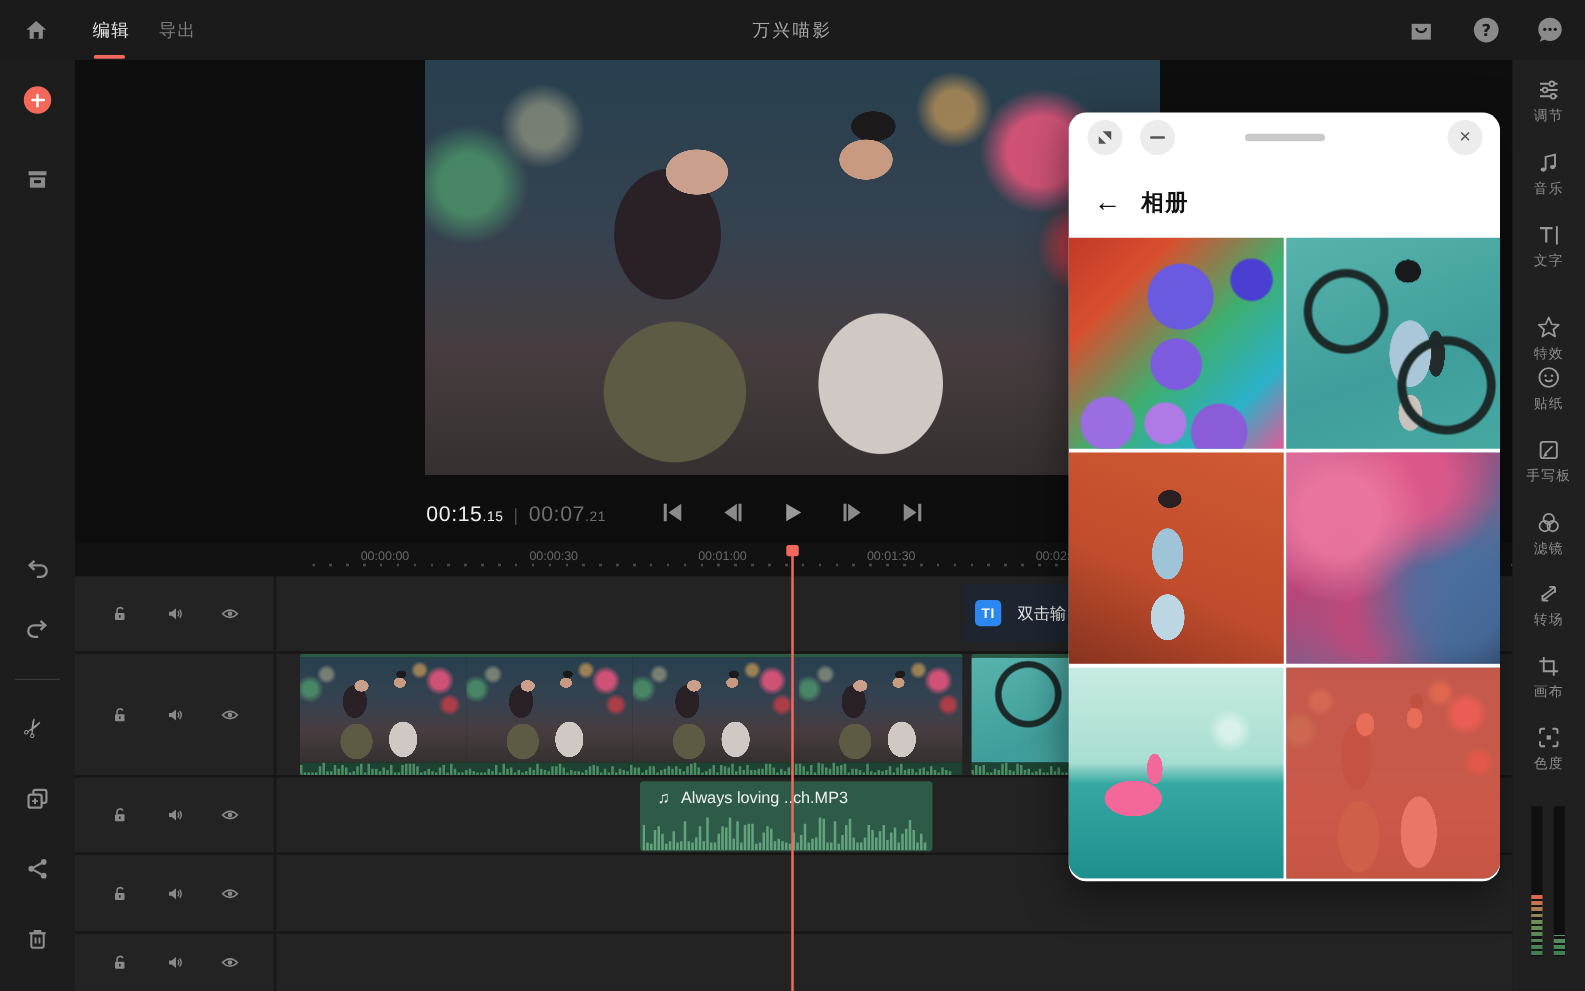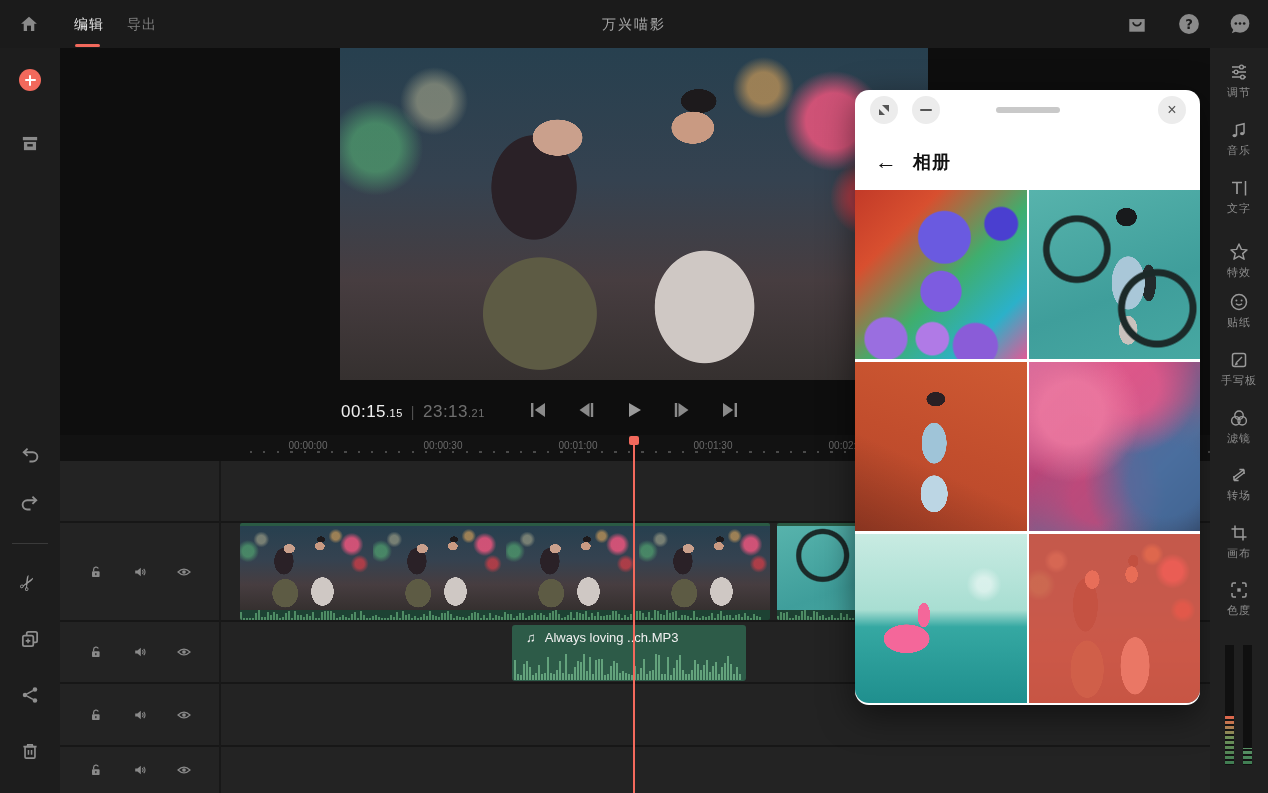--- a/index.html
+++ b/index.html
@@ -241,21 +241,21 @@
         <rect x="5.5" y="6" width="9" height="10.5" rx="1" stroke="#8f8f8f" stroke-width="1.5" fill="none"></rect>
         <path d="M8.6 9 v4.5 M11.4 9 v4.5" stroke="#8f8f8f" stroke-width="1.4"></path>
       </svg>
     </div>
   </div>
 
   <div class="preview">
     <div class="video scene-couple"></div>
     <div class="controls">
       <div class="timecode">
-        <span>00:15</span><span class="frames">.15</span><span class="sep">|</span><span class="total">23:13</span><span class="total-frames">.21</span>
+        <span>00:15</span><span class="frames">.15</span><span class="sep">|</span><span class="total">00:07</span><span class="total-frames">.21</span>
       </div>
       <div class="transport">
         <div class="tbtn">
           <svg width="20" height="20" viewBox="0 0 20 20">
             <rect x="3" y="3" width="2.4" height="14" fill="#8a8a8a"></rect>
               <polygon points="17,3 17,17 6.8,10" fill="#8a8a8a"></polygon>
           </svg>
         </div>
         <div class="tbtn">
           <svg width="20" height="20" viewBox="0 0 20 20">
@@ -293,20 +293,41 @@
       <span class="ruler-label" style="left:788px;">00:02:00</span>
       <div class="ruler-ticks"></div>
     </div>
 
     <div class="rowsep" style="top:86px;"></div>
     <div class="rowsep" style="top:185px;"></div>
     <div class="rowsep" style="top:247px;"></div>
     <div class="rowsep" style="top:310px;"></div>
     <div class="vline"></div>
 
+    <div class="trow" style="top:26px;height:60px;">
+      <div class="rowhead">
+        <svg class="rh-ico js-lock" viewBox="0 0 20 20">
+            <path d="M7 9.2 V7 a3.1 3.1 0 0 1 5.9-1.3" stroke="#8a8a8a" stroke-width="1.6" fill="none"></path>
+            <rect x="5" y="9.2" width="9.5" height="7" rx="1" fill="#8a8a8a"></rect>
+            <rect x="9" y="11.4" width="1.6" height="2.6" fill="#232323"></rect>
+          </svg>
+        <svg class="rh-ico js-spk" viewBox="0 0 20 20">
+            <path d="M4 8 v4 h2.8 L11 15.4 V4.6 L6.8 8 Z" fill="#8a8a8a"></path>
+            <path d="M12.8 7.6 a3.2 3.2 0 0 1 0 4.8 M14.6 6 a5.6 5.6 0 0 1 0 8" stroke="#8a8a8a" stroke-width="1.4" fill="none"></path>
+          </svg>
+        <svg class="rh-ico js-eye" viewBox="0 0 20 20">
+            <path d="M2.5 10 q7.5-7.2 15 0 q-7.5 7.2-15 0 Z" stroke="#8a8a8a" stroke-width="1.5" fill="none"></path>
+            <circle cx="10" cy="10" r="2.3" fill="#8a8a8a"></circle>
+          </svg>
+      </div>
+      <div class="text-clip">
+        <span class="ti-badge">TI</span>
+        <span class="text-clip-label">双击输</span>
+      </div>
+    </div>
 
     <div class="trow" style="top:88px;height:97px;">
       <div class="rowhead">
         <svg class="rh-ico js-lock" viewBox="0 0 20 20">
             <path d="M7 9.2 V7 a3.1 3.1 0 0 1 5.9-1.3" stroke="#8a8a8a" stroke-width="1.6" fill="none"></path>
             <rect x="5" y="9.2" width="9.5" height="7" rx="1" fill="#8a8a8a"></rect>
             <rect x="9" y="11.4" width="1.6" height="2.6" fill="#232323"></rect>
           </svg>
         <svg class="rh-ico js-spk" viewBox="0 0 20 20">
             <path d="M4 8 v4 h2.8 L11 15.4 V4.6 L6.8 8 Z" fill="#8a8a8a"></path>
@@ -760,21 +781,21 @@
     </div>
 
     <div class="rr-item" style="top:130px;">
       <svg width="20" height="20" viewBox="0 0 20 20">
         <path d="M3 4.5 h10 M8 4.5 V16" stroke="#9a9a9a" stroke-width="1.7"></path>
         <path d="M16.5 3 v14.5" stroke="#9a9a9a" stroke-width="1.5"></path>
       </svg>
       <div class="rr-label">文字</div>
     </div>
 
-    <div class="rr-item" style="top:194px;">
+    <div class="rr-item" style="top:204px;">
       <svg width="20" height="20" viewBox="0 0 20 20">
         <polygon points="10,2 12.4,7.4 18,7.9 13.7,11.6 15.1,17.2 10,14.1 4.9,17.2 6.3,11.6 2,7.9 7.6,7.4" stroke="#9a9a9a" stroke-width="1.4" fill="none" stroke-linejoin="round"></polygon>
       </svg>
       <div class="rr-label">特效</div>
     </div>
 
     <div class="rr-item" style="top:244px;">
       <svg width="20" height="20" viewBox="0 0 20 20">
         <circle cx="10" cy="10" r="7.5" stroke="#9a9a9a" stroke-width="1.5" fill="none"></circle>
         <circle cx="7.4" cy="8.5" r="1" fill="#9a9a9a"></circle>

